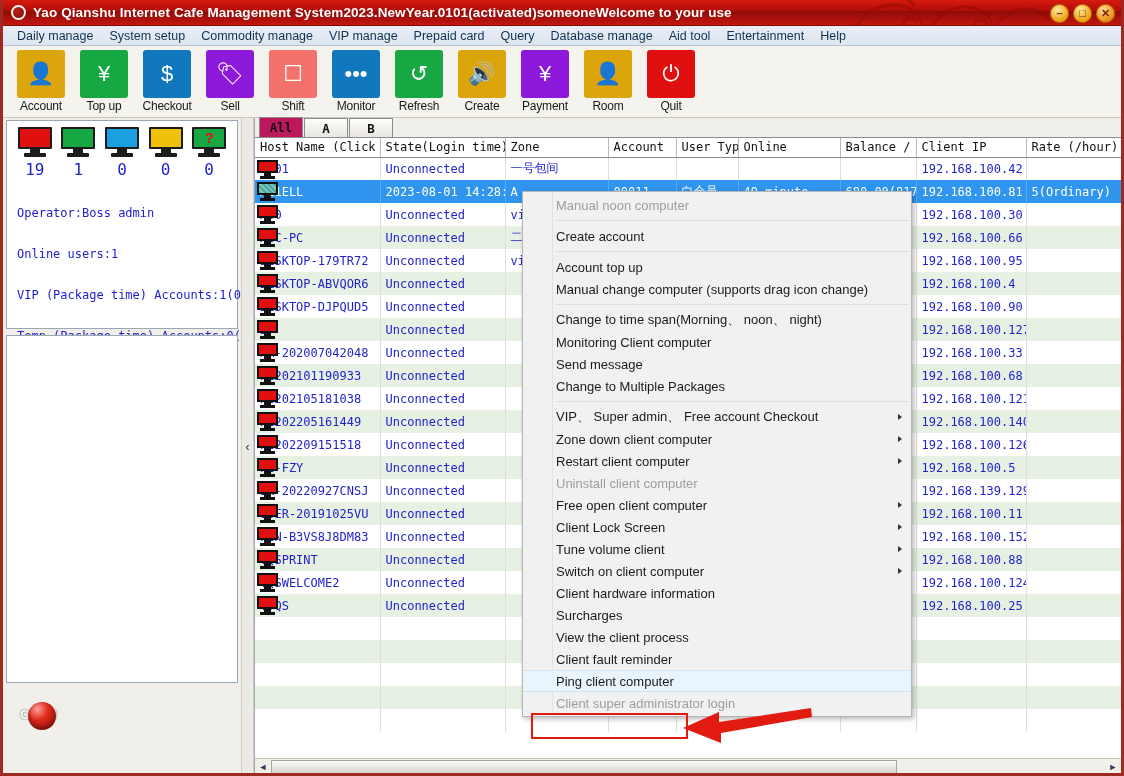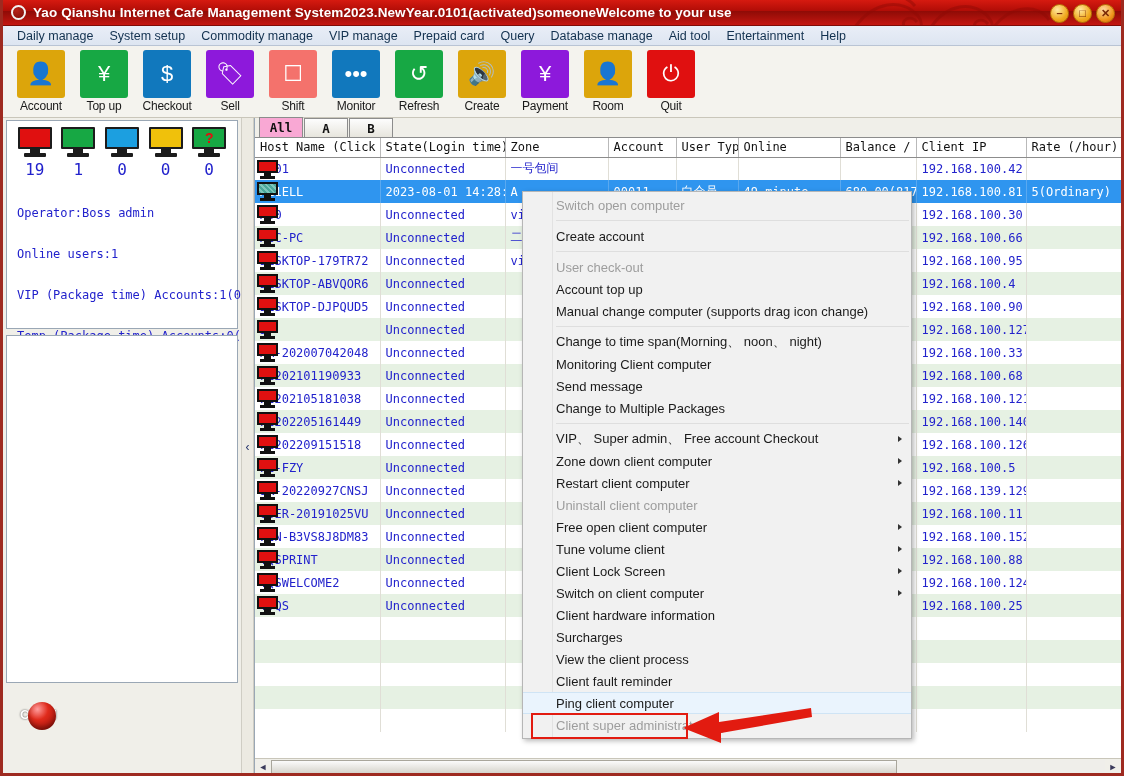--- a/index.html
+++ b/index.html
@@ -181,21 +181,21 @@
   .tab {
     min-width: 44px; height: 19px;
     border: 1px solid #8c8c8c; border-bottom: none;
     background: linear-gradient(180deg,#fdfdfd,#e7e5dd);
     margin-right: 1px;
     display: flex; align-items: center; justify-content: center;
     font-family: "DejaVu Sans Mono", monospace;
     font-size: 12.5px; font-weight: bold; color: #111;
     padding: 0 8px;
   }
-  .tab.active { background: #f9a8d4; height: 20px; }
+  .tab.active { background: #be185d; height: 20px; }
 
   #tablewrap { flex: 1 1 auto; overflow: hidden; position: relative; background: #fff; }
   table.grid { border-collapse: collapse; width: 100%; table-layout: fixed; }
   table.grid th {
     font-family: "DejaVu Sans Mono", monospace;
     font-size: 12px; font-weight: normal; color: #111;
     text-align: left; padding: 2px 0 2px 5px;
     background: #fff;
     border-right: 1px solid #b9b9b9;
     border-bottom: 1px solid #8c8c8c;
@@ -867,30 +867,27 @@
           <div class="sb-thumb"></div>
         </div>
         <div class="sb-arrow">►</div>
       </div>
     </div>
   </div>
 
   <div id="ctxmenu">
     <div class="gutter"></div>
   <div class="ctxitem disabled">
-        <span>Switch open computer</span>
+        <span>Manual noon computer</span>
       </div>
       <div class="ctxsep"></div>
       <div class="ctxitem">
         <span>Create account</span>
       </div>
       <div class="ctxsep"></div>
-      <div class="ctxitem disabled">
-        <span>User check-out</span>
-      </div>
       <div class="ctxitem">
         <span>Account top up</span>
       </div>
       <div class="ctxitem">
         <span>Manual change computer (supports drag icon change)</span>
       </div>
       <div class="ctxsep"></div>
       <div class="ctxitem">
         <span>Change to time span(Morning、 noon、 night)</span>
       </div>
@@ -917,25 +914,25 @@
         <span class="arrow"></span>
       </div>
       <div class="ctxitem disabled">
         <span>Uninstall client computer</span>
       </div>
       <div class="ctxitem">
         <span>Free open client computer</span>
         <span class="arrow"></span>
       </div>
       <div class="ctxitem">
+        <span>Client Lock Screen</span>
+        <span class="arrow"></span>
+      </div>
+      <div class="ctxitem">
         <span>Tune  volume client</span>
-        <span class="arrow"></span>
-      </div>
-      <div class="ctxitem">
-        <span>Client Lock Screen</span>
         <span class="arrow"></span>
       </div>
       <div class="ctxitem">
         <span>Switch on client computer</span>
         <span class="arrow"></span>
       </div>
       <div class="ctxitem">
         <span>Client hardware information</span>
       </div>
       <div class="ctxitem">

